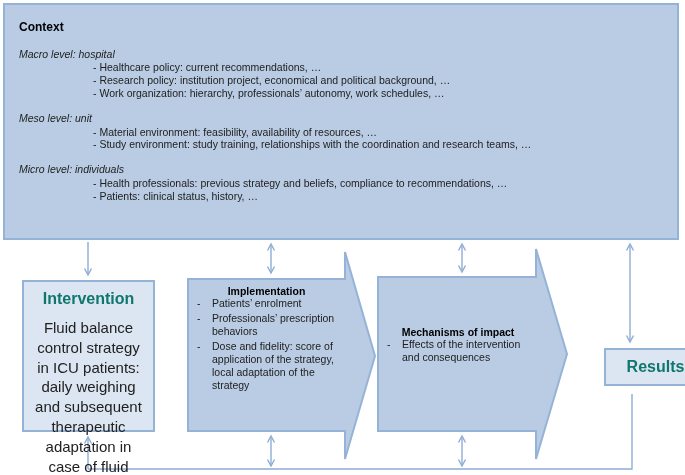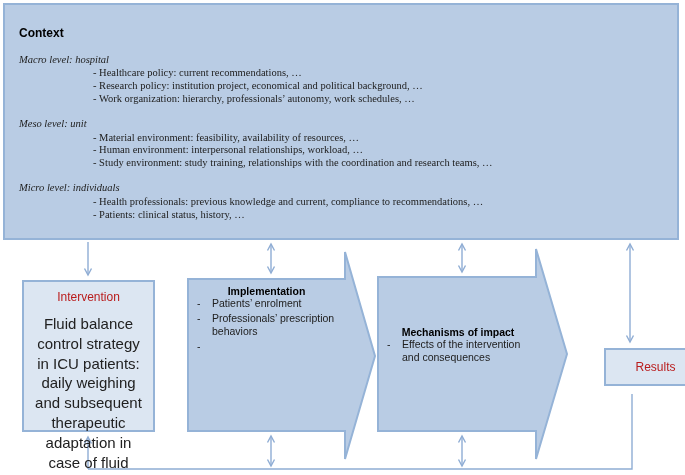--- a/index.html
+++ b/index.html
@@ -6,34 +6,34 @@
   .canvas {
     position:relative; width:685px; height:475px; background:#ffffff;
     font-family:"Liberation Sans", sans-serif; color:#212121; overflow:hidden;
   }
   svg.overlay { position:absolute; left:0; top:0; }
 
   
   .context-box {
     position:absolute; left:3px; top:3px; width:676px; height:237px;
     box-sizing:border-box; background:#b9cce4; border:2px solid #95b3d7;
-    padding:21px 14px; font-size:10.5px; line-height:1.22;
+    padding:15px 14px; font-size:10.5px; line-height:1.22;
   }
   .ctx-title { font-weight:bold; font-size:12px; color:#000; margin-bottom:13px; }
-  .level { margin-bottom:12px;font-family:Liberation Serif, serif; }
+  .level { margin-bottom:12px; }
   .level-heading { font-style:italic; margin-bottom:1px; }
   .ctx-item { padding-left:74px; }
 
   
   .box {
     position:absolute; box-sizing:border-box; background:#dce6f2;
     border:2.5px solid #95b3d7; text-align:center;
   }
   .intervention { left:22px; top:280px; width:133px; height:152px; padding:5px 7px; }
-  .box-title-lg { font-weight:normal; font-size:12px; color:#b91c1c; }
+  .box-title-lg { font-weight:bold; font-size:16px; color:#0f766e; }
   .intervention .box-title-lg { margin:3px 0 10px; }
   .box-body { font-size:15px; line-height:1.32; }
   .results { left:604px; top:348px; width:103px; height:38px;
              display:flex; align-items:center; justify-content:center; }
 
   
   .arrow-title { font-weight:bold; font-size:10.5px; text-align:center; color:#000; }
   .impl-text { position:absolute; left:188px; top:285px; width:157px; font-size:10.5px; }
   .impl-text .arrow-title { }
   .dlist .li { position:relative; padding-left:24px; margin-bottom:2px; line-height:1.24; }
@@ -75,27 +75,26 @@
     <div class="level">
       <div class="level-heading">Macro level: hospital</div>
       <div class="ctx-item">- Healthcare policy: current recommendations, …</div>
       <div class="ctx-item">- Research policy: institution project, economical and political background, …</div>
       <div class="ctx-item">- Work organization: hierarchy, professionals’ autonomy, work schedules, …</div>
     </div>
 
     <div class="level">
       <div class="level-heading">Meso level: unit</div>
       <div class="ctx-item">- Material environment: feasibility, availability of resources, …</div>
-      <div class="ctx-item">- Human environment: interpersonal relationships, workload, …</div>
       <div class="ctx-item">- Study environment: study training, relationships with the coordination and research teams, …</div>
     </div>
 
     <div class="level">
       <div class="level-heading">Micro level: individuals</div>
-      <div class="ctx-item">- Health professionals: previous knowledge and current, compliance to recommendations, …</div>
+      <div class="ctx-item">- Health professionals: previous strategy and beliefs, compliance to recommendations, …</div>
       <div class="ctx-item">- Patients: clinical status, history, …</div>
     </div>
   </div>
 
   <div class="box intervention">
     <div class="box-title-lg">Intervention</div>
     <div class="box-body">Fluid balance control strategy in ICU patients: daily weighing and subsequent therapeutic adaptation in case of fluid overload</div>
   </div>
 
   <div class="impl-text">
@@ -104,20 +103,21 @@
       <div class="li">
         <span class="dash">-</span>
         <span>Patients’ enrolment</span>
       </div>
       <div class="li">
         <span class="dash">-</span>
         <span>Professionals’ prescription behaviors</span>
       </div>
       <div class="li">
         <span class="dash">-</span>
+        <span>Dose and fidelity: score of application of the strategy, local adaptation of the strategy</span>
       </div>
     </div>
   </div>
 
   <div class="mech-text">
     <div class="arrow-title">Mechanisms of impact</div>
     <div class="dlist">
       <div class="li">
         <span class="dash">-</span>
         <span>Effects of the intervention and consequences</span>

